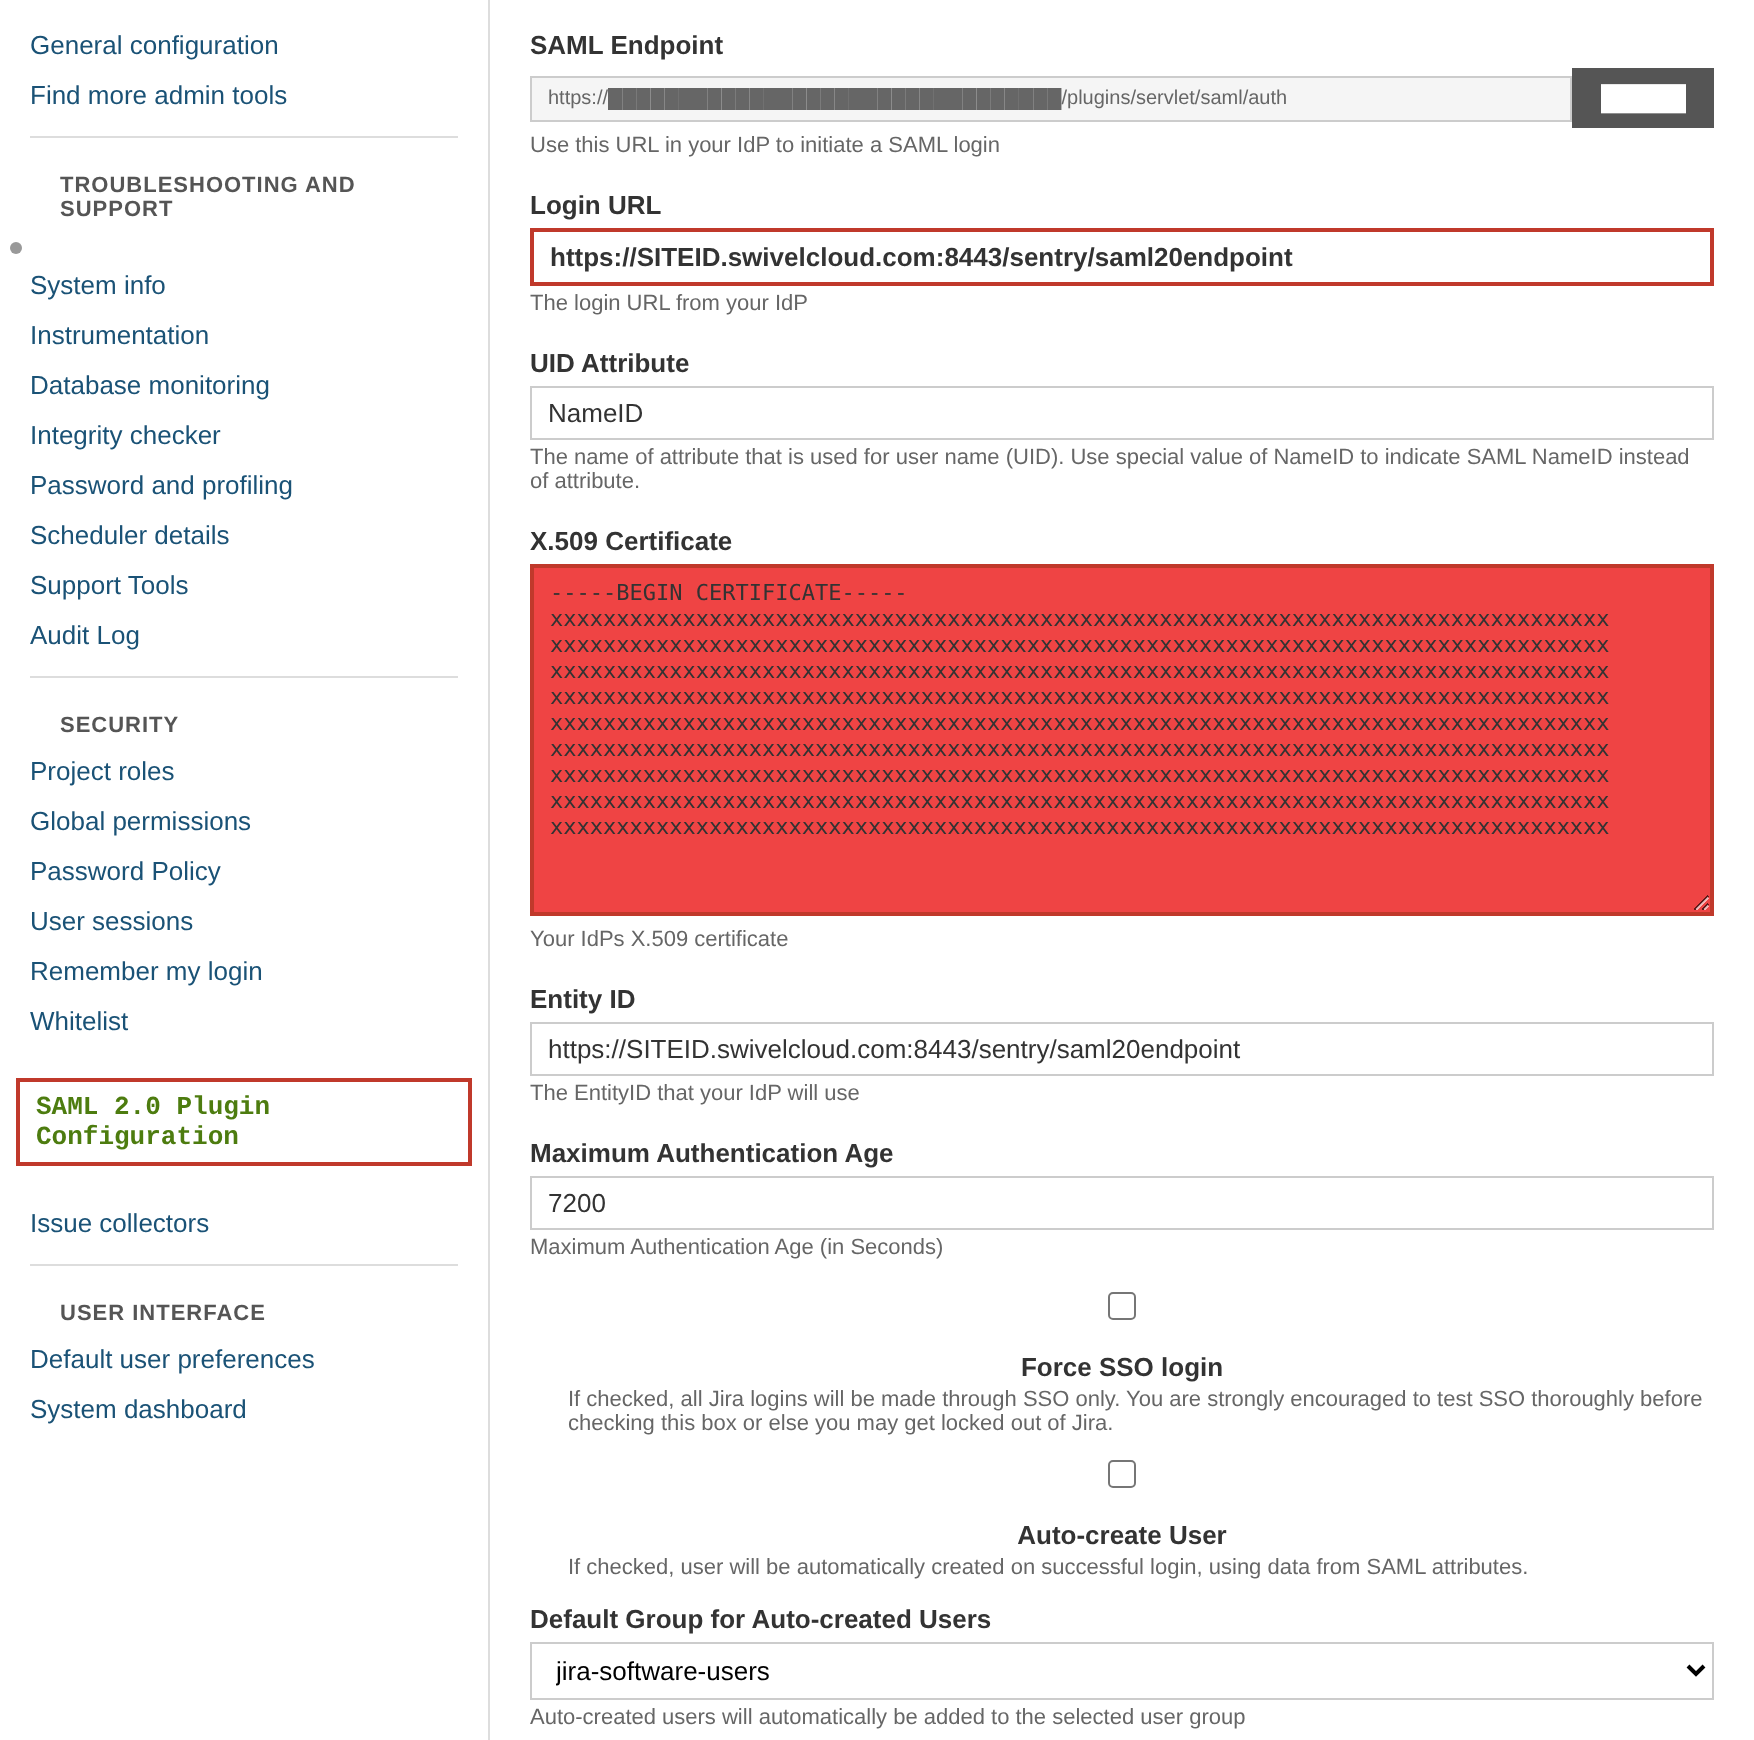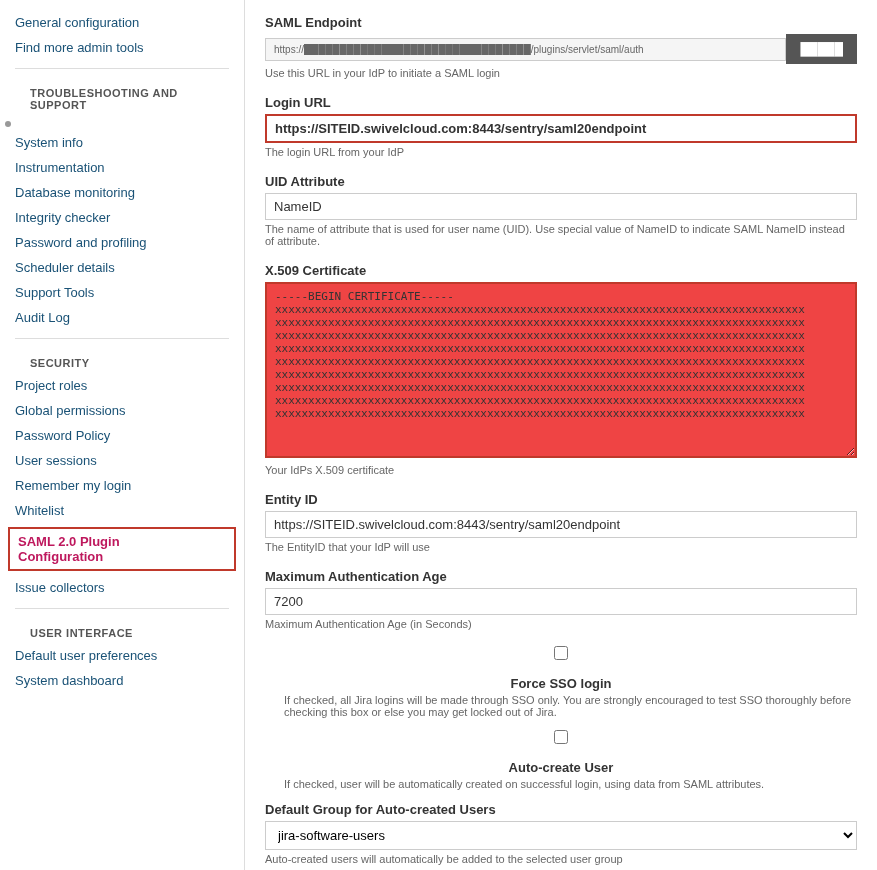--- a/index.html
+++ b/index.html
@@ -29,27 +29,28 @@
       text-transform: uppercase;
       letter-spacing: 0.5px;
     }
     .sidebar-divider {
       border: none;
       border-top: 1px solid #ddd;
       margin: 8px 15px;
     }
     .sidebar-item-active {
       border: 2px solid #c0392b;
-      margin: 4px 8px;
-      padding: 5px 8px;
-      color: #be185d;
+      margin: 16px 8px;
+      padding: 5px 8px;
+      color: #4d7c0f;
       font-weight: bold;
       cursor: pointer;
       display: block;
       font-size: 13px;
+      font-family: Liberation Mono, monospace;
     }
     .sidebar-dot {
       display: inline-block;
       width: 6px;
       height: 6px;
       background: #999;
       border-radius: 50%;
       margin-left: 5px;
       vertical-align: middle;
     }

